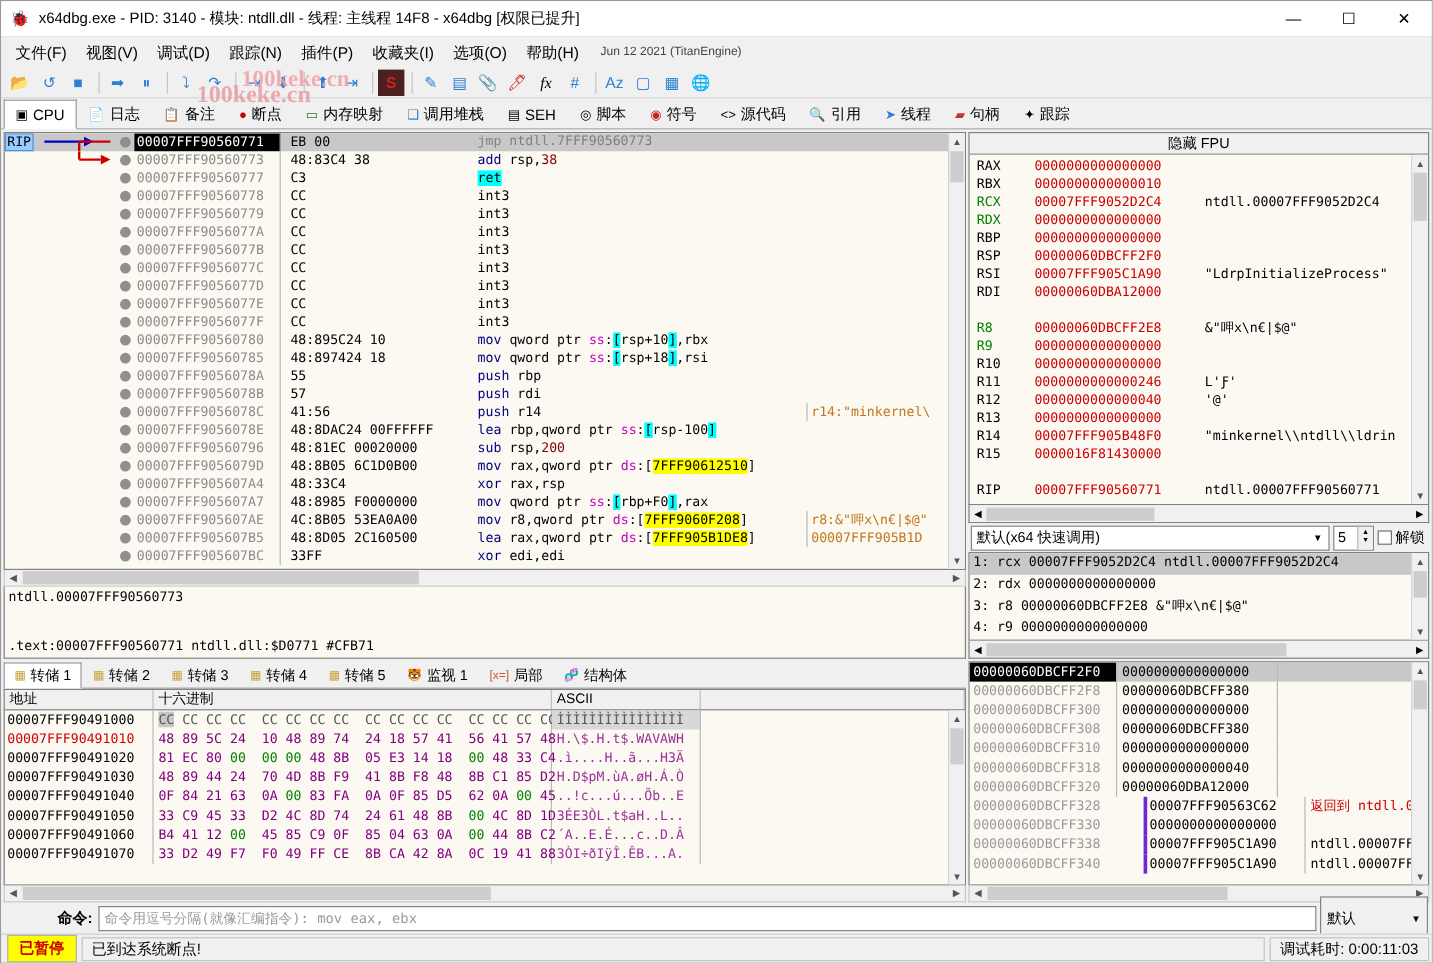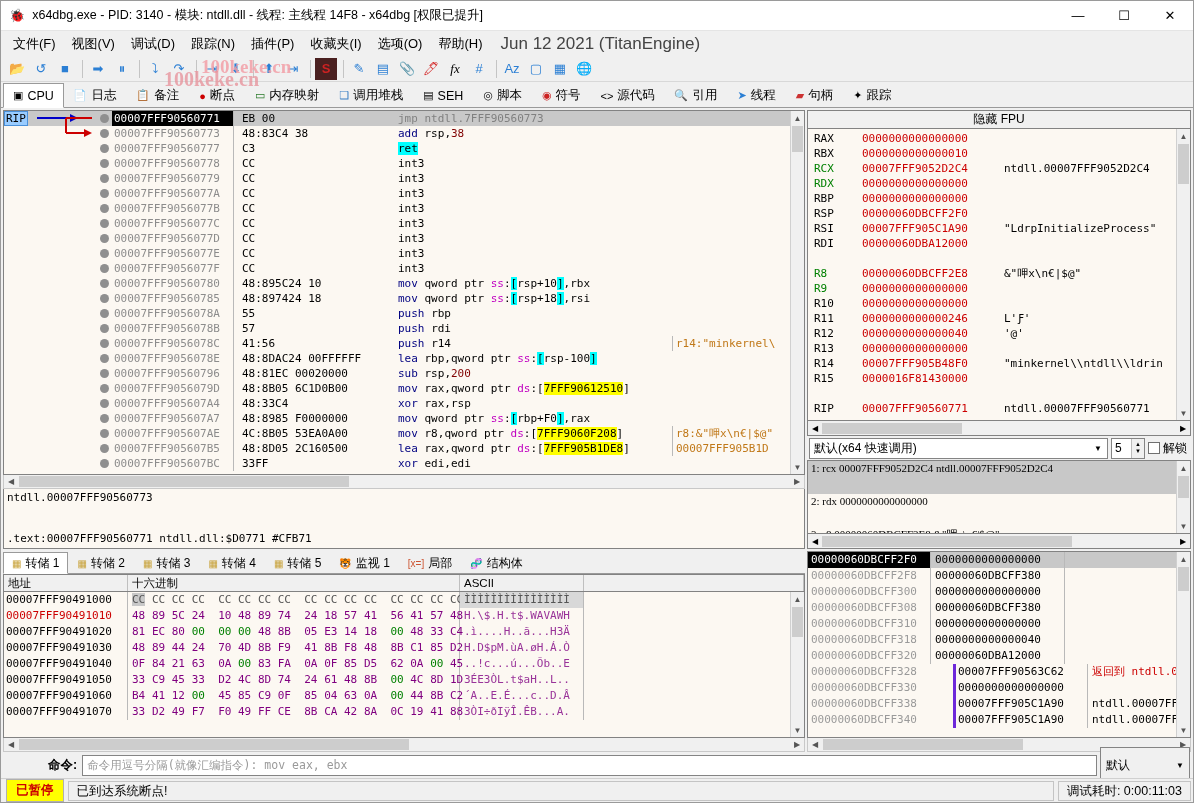--- a/index.html
+++ b/index.html
@@ -38,21 +38,21 @@
   
   .menubar {
     height: 25px; min-height: 25px;
     display: flex; align-items: center;
     background: #f0f0f0;
     padding-left: 4px;
   }
   .menu-item {
     padding: 3px 8px; font-size: 13px; color: #000; white-space: nowrap;
   }
-  .menu-build { padding: 3px 10px; font-size: 17px; color: #444; white-space: nowrap; }
+  .menu-build { padding: 3px 10px; font-size: 10px; color: #444; white-space: nowrap; }
 
   
   .toolbar {
     height: 26px; min-height: 26px;
     display: flex; align-items: center;
     background: #f0f0f0;
     padding-left: 5px;
     position: relative;
     border-bottom: 1px solid #d8d8d8;
   }
@@ -248,21 +248,21 @@
   }
   .cc-lock { display: flex; align-items: center; gap: 3px; font-size: 12px; padding-right:2px;}
   .cc-lock .box { width: 12px; height: 12px; background: #fff; border: 1px solid #707070; }
 
   .args-panel {
     height: 74px; min-height: 74px;
     background: #fcf8f2; border: 1px solid #828282;
     display: flex; overflow: hidden;
   }
   .args-list { flex: 1; font-family: "DejaVu Sans Mono", monospace; font-size: 11px; overflow: hidden; }
-  .aline { height: 33px; line-height: 15px; white-space: nowrap; padding-left: 3px; font-family: Liberation Serif, serif; }
+  .aline { height: 18px; line-height: 15px; white-space: nowrap; padding-left: 3px; }
   .aline.sel { background: #c8c8c8; }
 
   
   .dump-wrap { width: 802px; display: flex; flex-direction: column; margin: 2px 1px 1px 2px; min-height:0;}
   .dumptabs {
     height: 23px; min-height: 23px;
     display: flex; align-items: flex-end;
     background: #f0f0f0;
     border-bottom: 1px solid #9a9a9a;
   }

